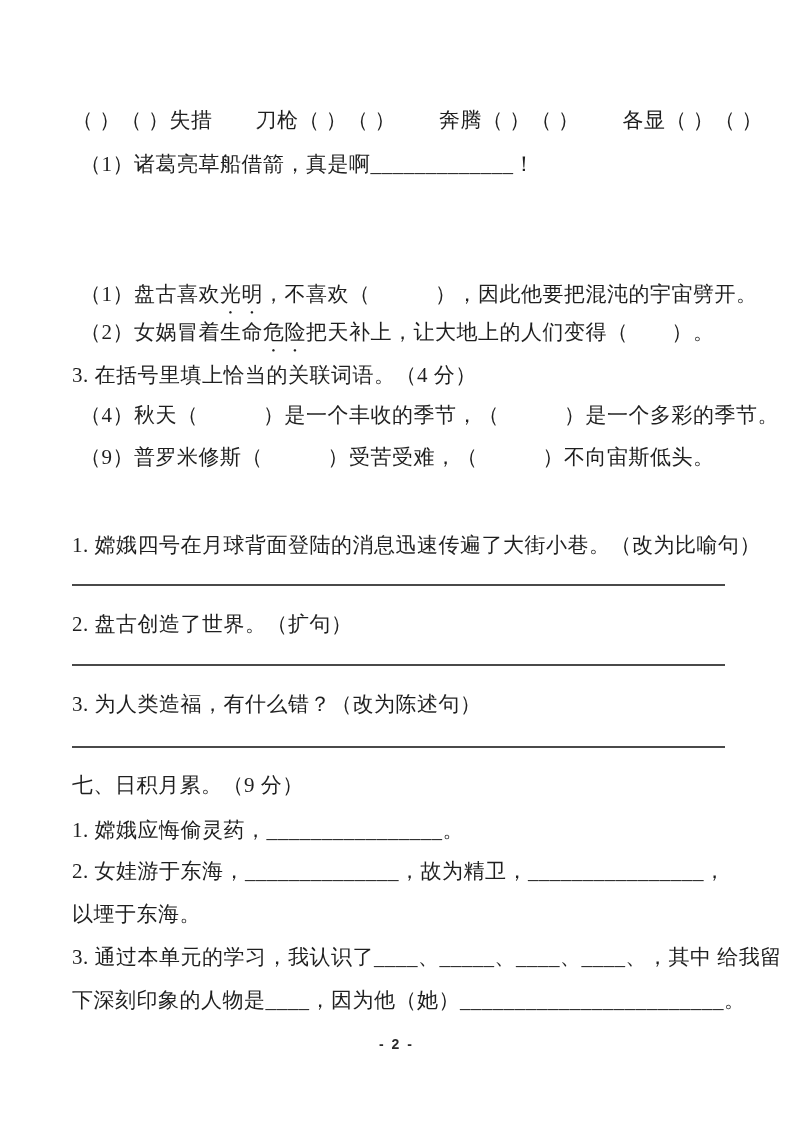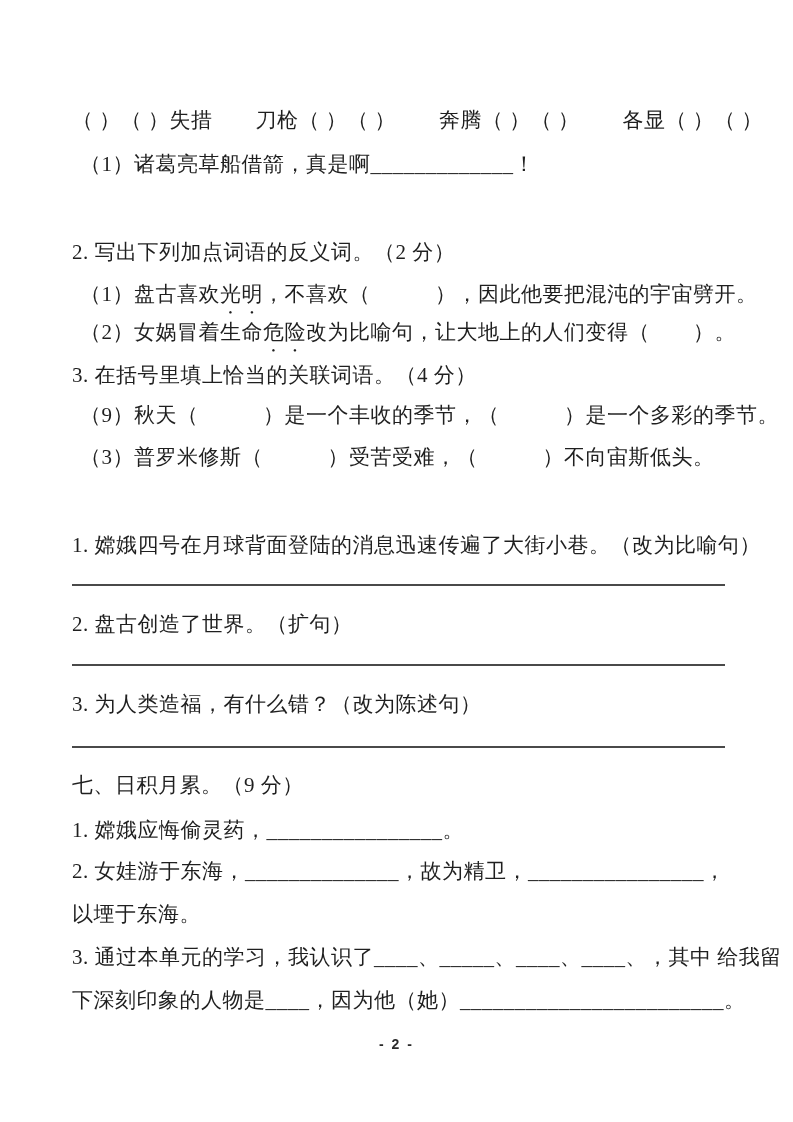--- a/index.html
+++ b/index.html
@@ -69,27 +69,26 @@
 </head>
 <body>
 
 <div class="page">
   <div class="content">
 
     <p class="line" style="top:105px">（ ）（ ）失措　　刀枪（ ）（ ）　　奔腾（ ）（ ）　　各显（ ）（ ）</p>
 
     <p class="line indent" style="top:149px">（1）诸葛亮草船借箭，真是啊_____________！</p>
 
-    <p class="line" style="top:237px">2. 写出下列加点词语的反义词。（2 分）</p>
     <p class="line indent" style="top:279px"><span>（1）盘古喜欢</span><span class="emph">光明</span><span>，不喜欢（　　　），因此他要把混沌的宇宙劈开。</span></p>
-    <p class="line indent" style="top:317px"><span>（2）女娲冒着生命</span><span class="emph">危险</span><span>改为比喻句，让大地上的人们变得（　　）。</span></p>
+    <p class="line indent" style="top:317px"><span>（2）女娲冒着生命</span><span class="emph">危险</span><span>把天补上，让大地上的人们变得（　　）。</span></p>
 
     <p class="line" style="top:360px">3. 在括号里填上恰当的关联词语。（4 分）</p>
-    <p class="line indent" style="top:400px">（9）秋天（　　　）是一个丰收的季节，（　　　）是一个多彩的季节。</p>
-    <p class="line indent" style="top:442px">（3）普罗米修斯（　　　）受苦受难，（　　　）不向宙斯低头。</p>
+    <p class="line indent" style="top:400px">（4）秋天（　　　）是一个丰收的季节，（　　　）是一个多彩的季节。</p>
+    <p class="line indent" style="top:442px">（9）普罗米修斯（　　　）受苦受难，（　　　）不向宙斯低头。</p>
 
     <p class="line" style="top:530px">1. 嫦娥四号在月球背面登陆的消息迅速传遍了大街小巷。（改为比喻句）</p>
     <div class="rule" style="top:584px"></div>
     <p class="line" style="top:609px">2. 盘古创造了世界。（扩句）</p>
     <div class="rule" style="top:664px"></div>
     <p class="line" style="top:689px">3. 为人类造福，有什么错？（改为陈述句）</p>
     <div class="rule" style="top:746px"></div>
 
     <p class="line" style="top:770px">七、日积月累。（9 分）</p>
     <p class="line" style="top:815px">1. 嫦娥应悔偷灵药，________________。</p>

